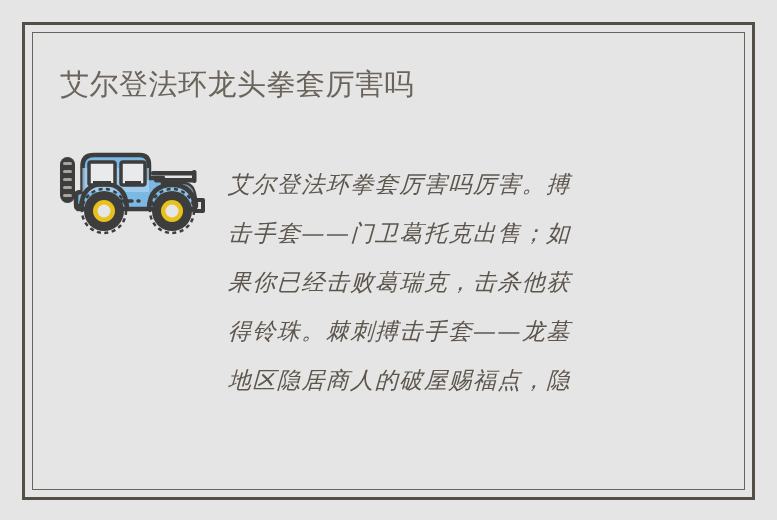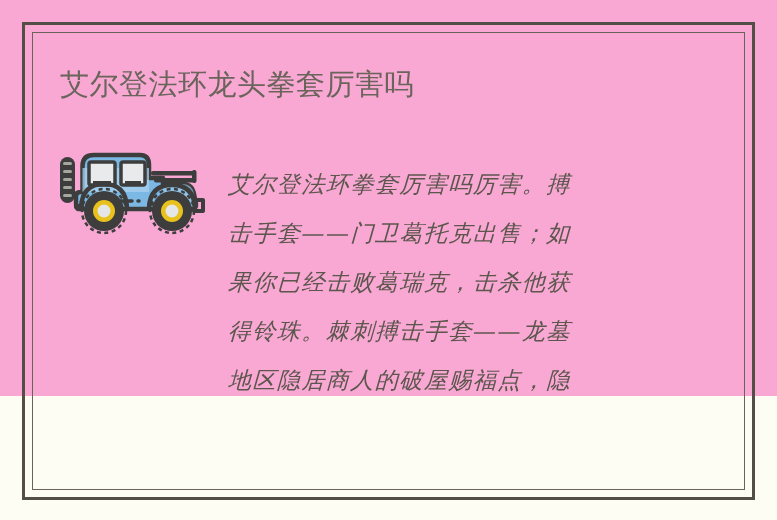--- a/index.html
+++ b/index.html
@@ -10,22 +10,22 @@
     width: 777px;
     height: 520px;
     background: #fdfdf4;
     font-family: "Liberation Sans", "DejaVu Sans", sans-serif;
     overflow: hidden;
   }
 
   #page {
     position: relative;
     width: 777px;
-    height: 396px;
-    background: #f9a8d4;
+    height: 520px;
+    background: #e5e5e5;
     box-sizing: border-box;
     padding-left: 12px;
   }
 
   
   .frame-outer {
     position: absolute;
     left: 22px;
     top: 22px;
     width: 733px;

